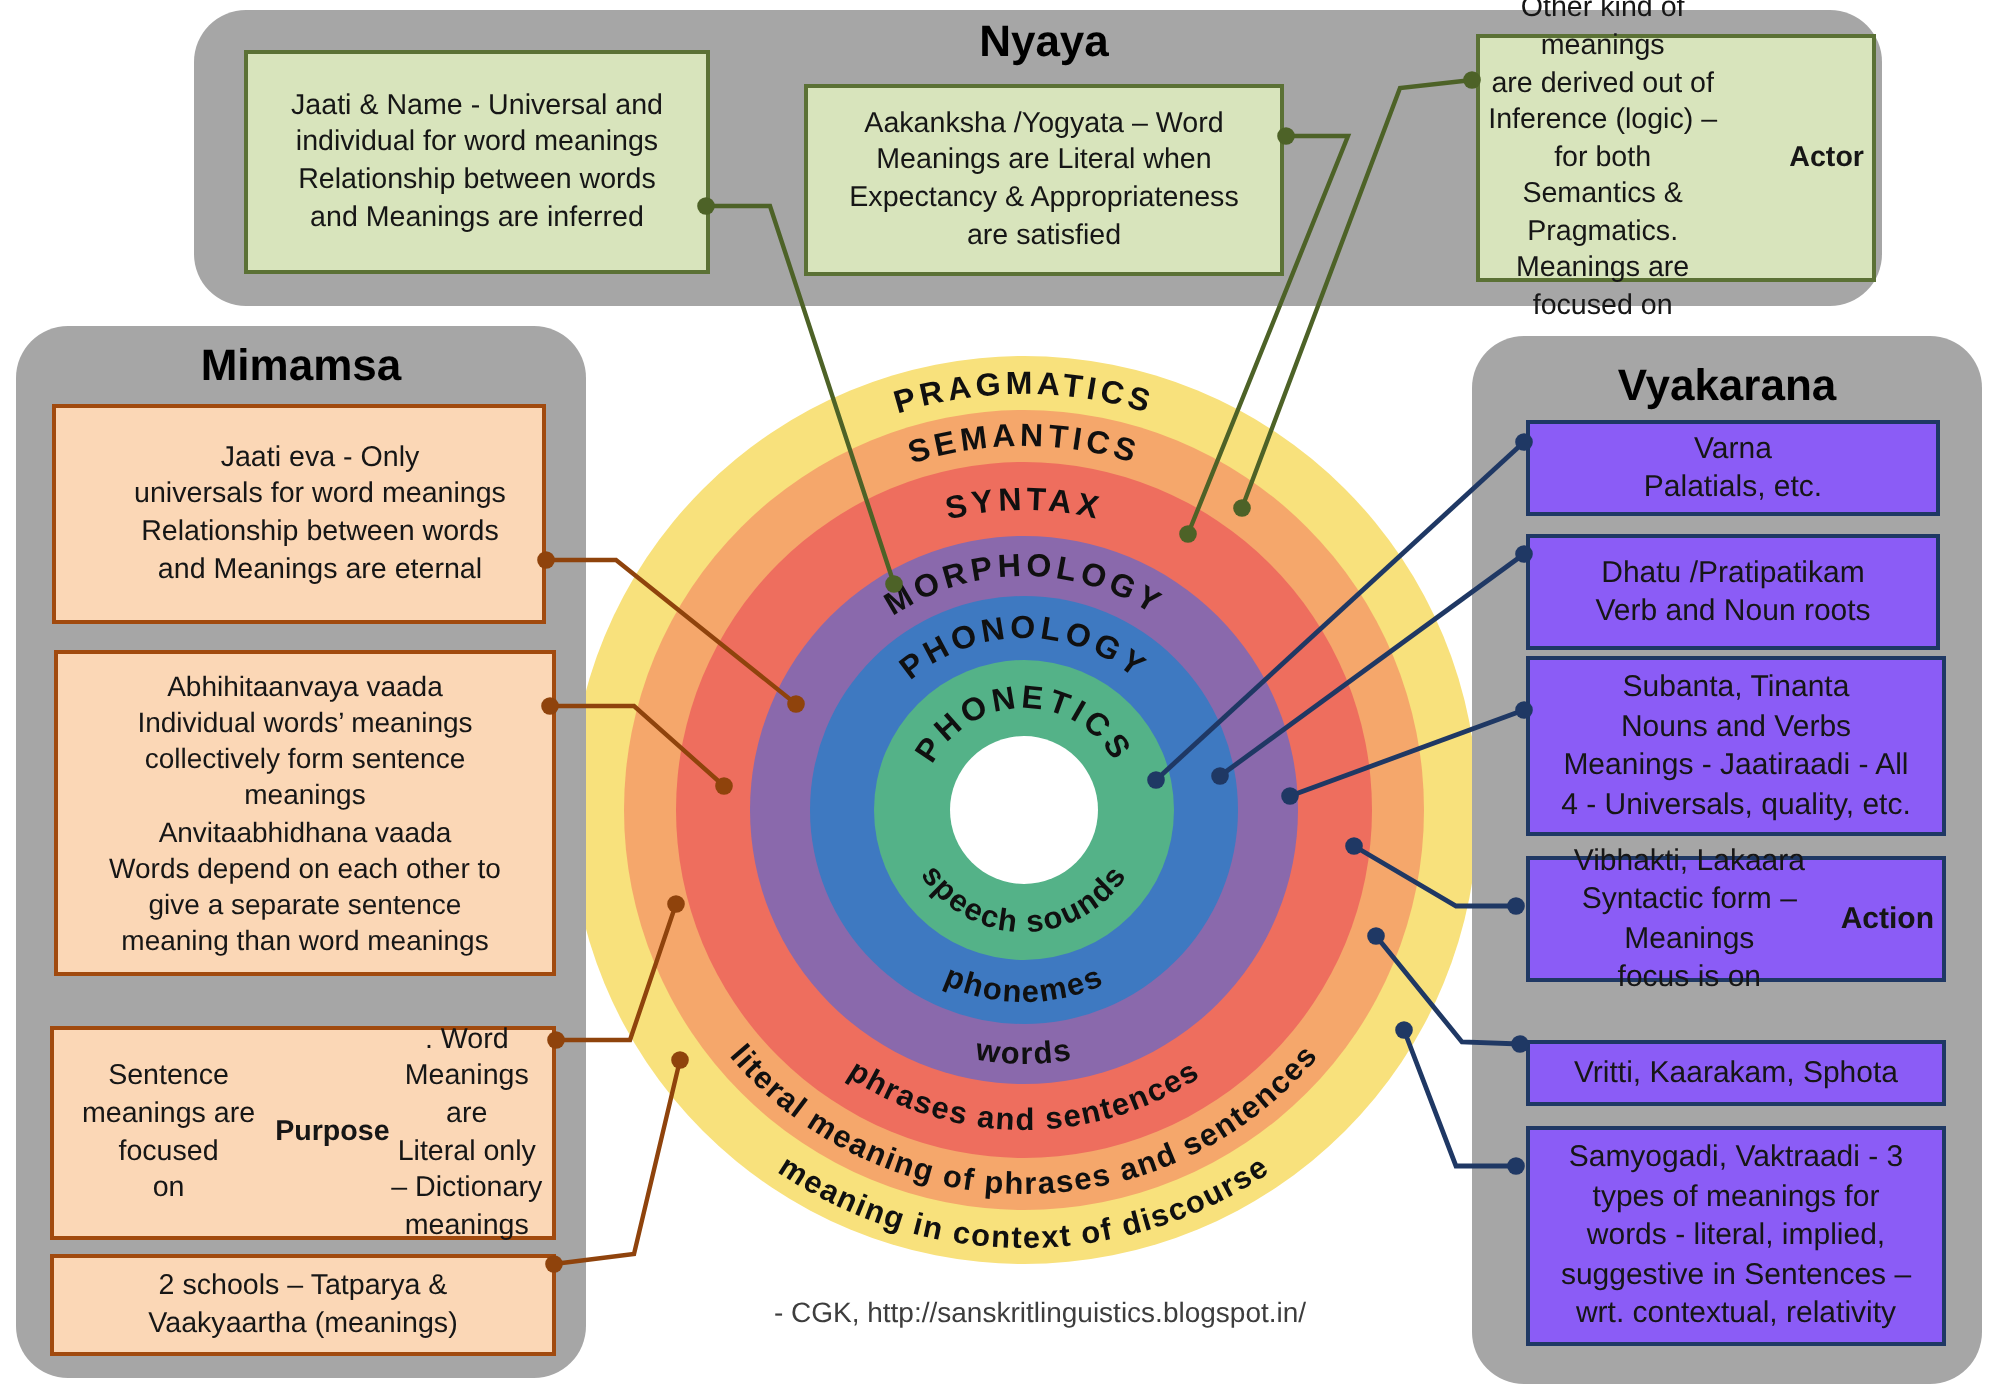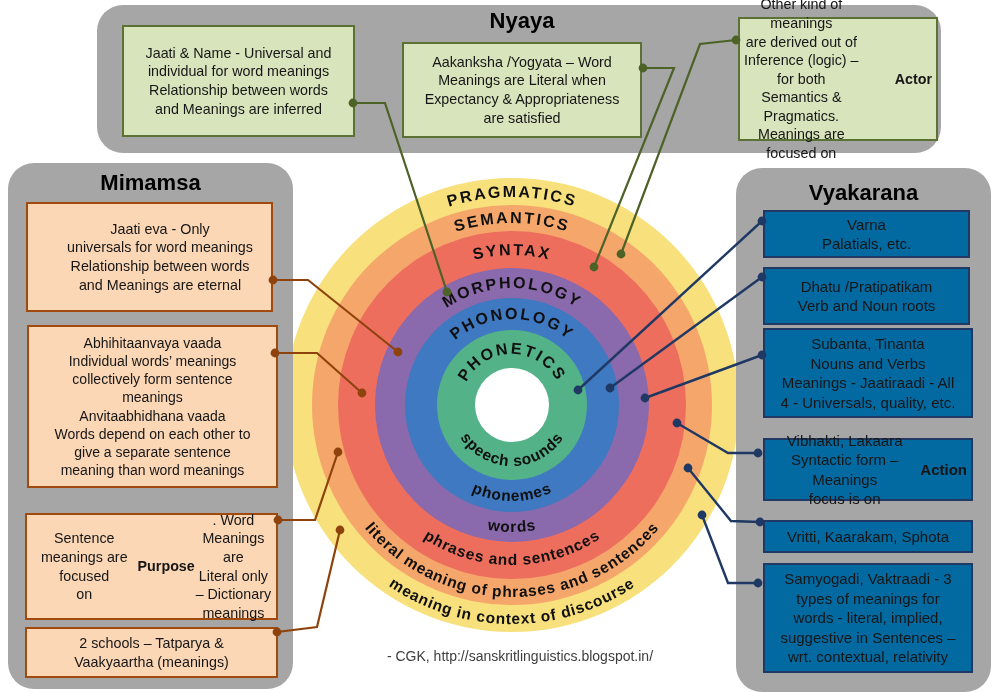--- a/index.html
+++ b/index.html
@@ -5,21 +5,21 @@
   html,body{margin:0;padding:0;background:#fff;}
   #stage{position:relative;width:996px;height:692px;background:#ffffff;overflow:hidden;
          font-family:"Liberation Sans", sans-serif;color:#161616;}
   .layer{position:absolute;left:0;top:0;width:996px;height:692px;pointer-events:none;}
   .panel{position:absolute;background:#a6a6a6;border-radius:26px;}
   .ptitle{position:absolute;text-align:center;font-weight:bold;font-size:22px;color:#000;}
   .box{position:absolute;display:flex;align-items:center;justify-content:center;
        text-align:center;white-space:pre-line;font-size:14.3px;line-height:1.3;padding:2px 4px;box-sizing:border-box;}
   .gbox{background:#d8e4bc;border:2px solid #5b7135;gap:36px;}
   .obox{background:#fbd7b6;border:2px solid #a14a0e;}
-  .bbox{background:#0369a1;border:2px solid #1f3864;font-size:15px;}
+  .bbox{background:#8b5cf6;border:2px solid #1f3864;font-size:15px;}
   .b{font-weight:bold;}
   .attr{position:absolute;font-size:14px;color:#3d3d3d;text-align:center;}
   text.arcTop{font-size:16px;font-weight:bold;letter-spacing:2.2px;fill:#101010;}
   text.arcBot{font-size:15.5px;font-weight:600;letter-spacing:0.8px;fill:#101010;}
   polyline{fill:none;}
   .nline{stroke:#4d6227;stroke-width:2.2px;}
   .mline{stroke:#8f430c;stroke-width:2.2px;}
   .vline{stroke:#1f3864;stroke-width:2.4px;}
 </style>
 </head>
@@ -112,21 +112,21 @@
 Vaakyaartha (meanings)</div>
 
   <div class="box bbox" style="left:763px;top:210px;width:207px;height:48px;">Varna
 Palatials, etc.</div>
   <div class="box bbox" style="left:763px;top:267px;width:207px;height:58px;">Dhatu /Pratipatikam
 Verb and Noun roots</div>
   <div class="box bbox" style="left:763px;top:328px;width:210px;height:90px;">Subanta, Tinanta
 Nouns and Verbs
 Meanings - Jaatiraadi - All
 4 - Universals, quality, etc.</div>
-  <div class="box bbox" style="left:763px;top:438px;width:210px;height:63px;text-align:center;"><span>Vibhakti, Lakaara
+  <div class="box bbox" style="left:763px;top:428px;width:210px;height:63px;text-align:center;"><span>Vibhakti, Lakaara
 Syntactic form –Meanings
 focus is on </span><span class="b">Action</span></div>
   <div class="box bbox" style="left:763px;top:520px;width:210px;height:33px;">Vritti,  Kaarakam, Sphota</div>
   <div class="box bbox" style="left:763px;top:563px;width:210px;height:110px;">Samyogadi, Vaktraadi - 3
 types of meanings for
 words - literal, implied,
 suggestive in Sentences –
 wrt. contextual, relativity</div>
 
   <svg class="layer" viewBox="0 0 996 692" width="996" height="692">

